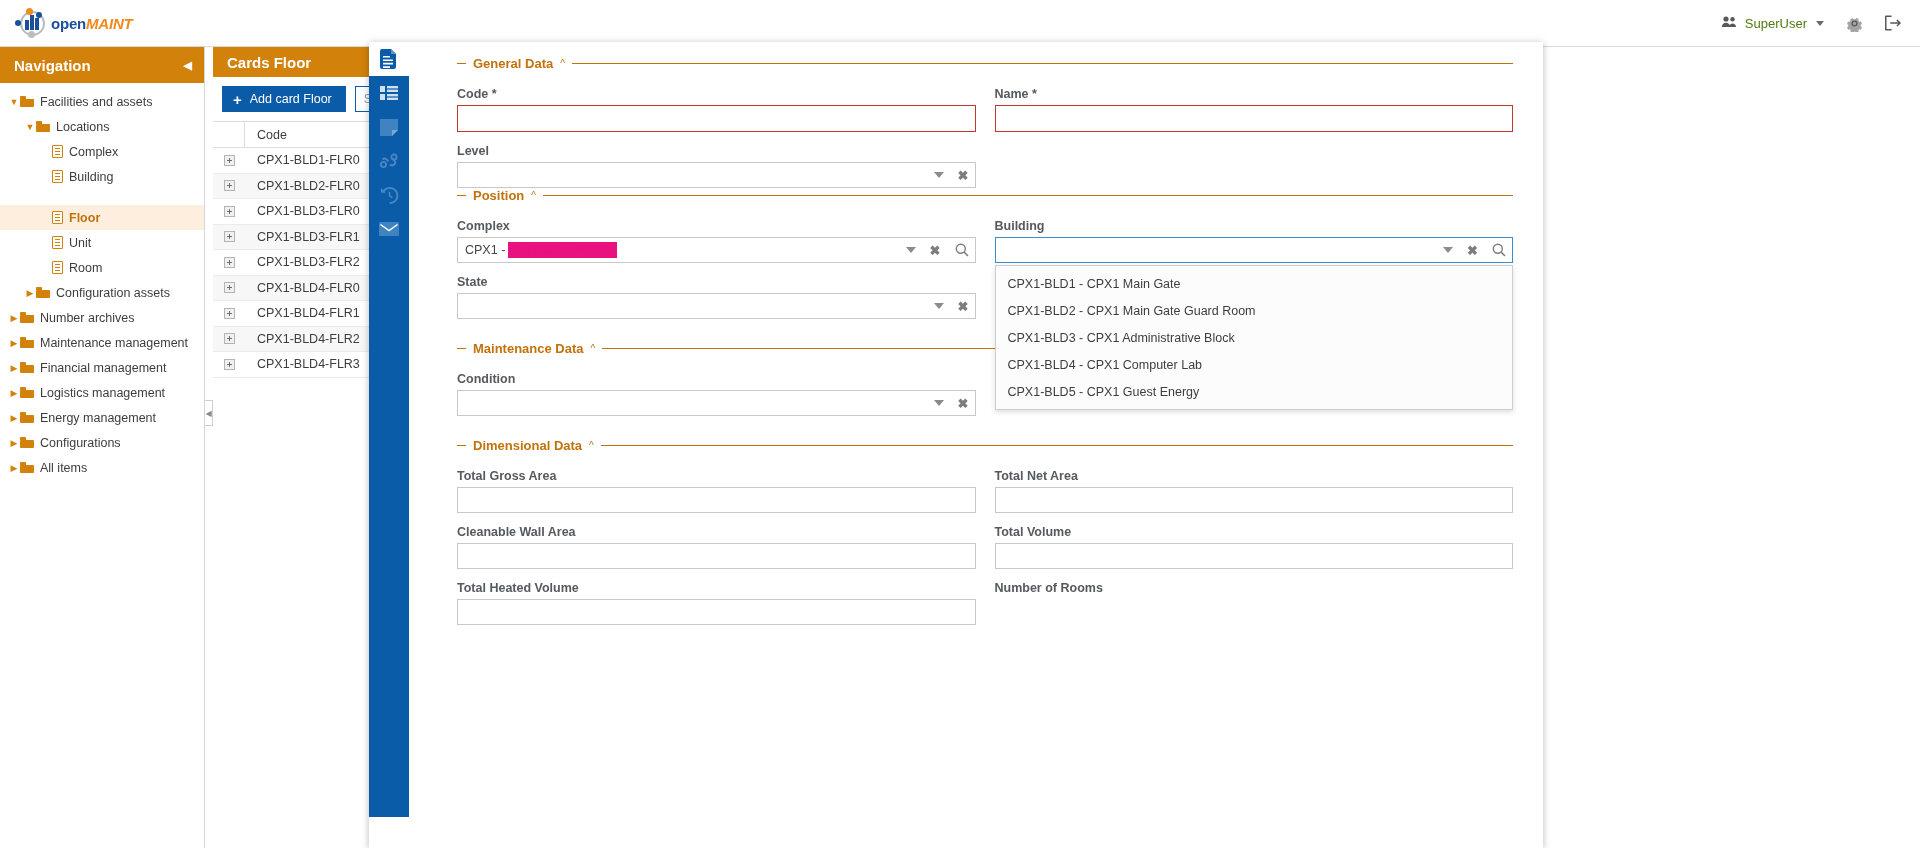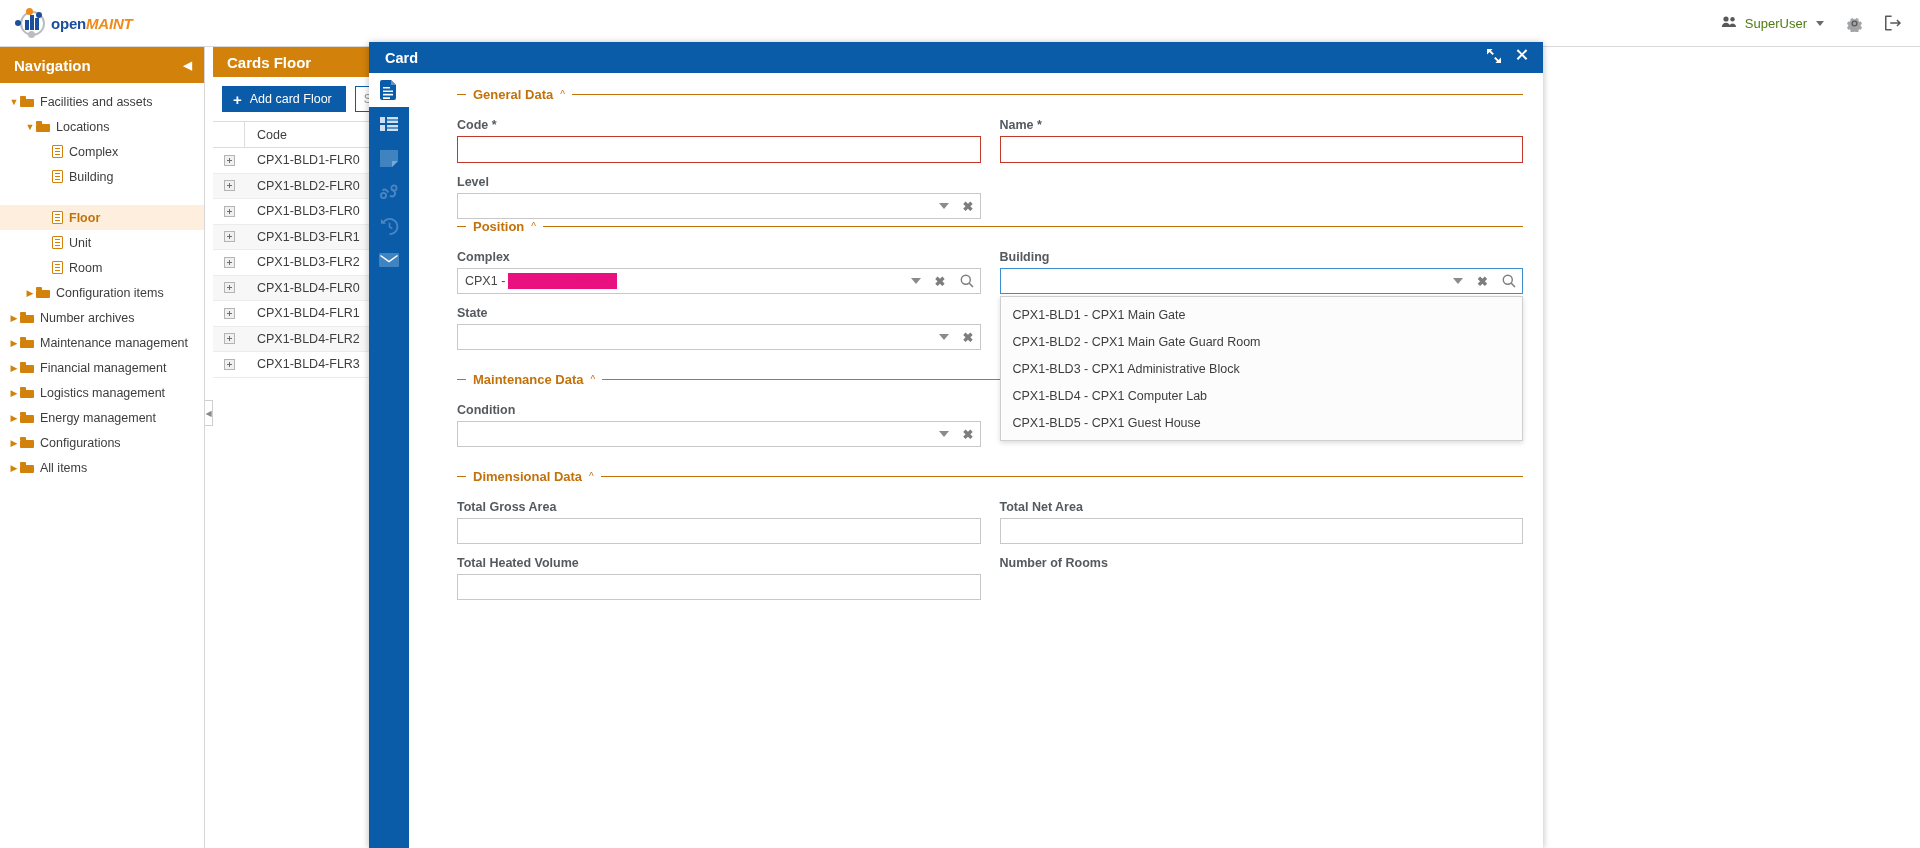--- a/index.html
+++ b/index.html
@@ -110,21 +110,21 @@
   }
   .modal-title-actions { display: flex; align-items: center; gap: 14px; }
   .modal-title-actions span { cursor: pointer; font-size: 14px; }
   .modal-body { display: flex; height: 775px; }
   .icon-rail { width: 40px; background: #0b5ca8; padding-top: 0; flex: 0 0 40px; }
   .rail-item {
     height: 34px; display: flex; align-items: center; justify-content: center; cursor: pointer;
   }
   .rail-item.active { background: #ffffff; }
   .rail-item svg { display: block; }
-  .form-area { flex: 1; padding: 14px 20px 0 48px; overflow: hidden; position: relative; }
+  .form-area { flex: 1; padding: 14px 30px 0 48px; overflow: hidden; position: relative; }
 
   .section-head { display: flex; align-items: center; gap: 7px; margin-bottom: 4px; }
   .section-head .dash { width: 9px; height: 1px; background: #c2720a; }
   .section-head .stitle { color: #c2720a; font-size: 13px; font-weight: 700; white-space: nowrap; }
   .section-head .chev { color: #c2720a; font-size: 10px; cursor: pointer; }
   .section-head .rule { flex: 1; height: 1px; background: #c2720a; }
 
   .row2 { display: flex; gap: 19px; }
   .col { flex: 1; min-width: 0; }
   .field { margin-top: 12px; }
@@ -241,21 +241,21 @@
         <span class="nav-label">Unit</span>
       </div>
       <div class="nav-row indent-3">
         <span class="arrow none"></span>
         <span class="doc"></span>
         <span class="nav-label">Room</span>
       </div>
       <div class="nav-row indent-2">
         <span class="arrow">▶</span>
         <span class="folder"></span>
-        <span class="nav-label">Configuration items</span>
+        <span class="nav-label">Configuration assets</span>
       </div>
       <div class="nav-row indent-1">
         <span class="arrow">▶</span>
         <span class="folder"></span>
         <span class="nav-label">Number archives</span>
       </div>
       <div class="nav-row indent-1">
         <span class="arrow">▶</span>
         <span class="folder"></span>
         <span class="nav-label">Maintenance management</span>
@@ -356,35 +356,20 @@
       <div class="grid-row">
         <div class="c-exp">
           <span class="expander"></span>
         </div>
         <div class="c-code">CPX1-BLD4-FLR3</div>
       </div>
     </div>
 </div>
 
 <div class="modal">
-  <div class="modal-title">
-    <span>Card</span>
-    <span class="modal-title-actions">
-      <span>
-        <svg width="14" height="14" viewBox="0 0 14 14">
-            <path fill="#fff" d="M0 0h5.6L3.9 1.7l3 3L5.5 6.1l-3-3L0 5.6zM14 14H8.4l1.7-1.7-3-3 1.4-1.4 3 3L14 8.4z"></path>
-          </svg>
-      </span>
-      <span>
-        <svg width="14" height="14" viewBox="0 0 14 14">
-            <path fill="#fff" d="M12.3 1.7L10.9.3 7 4.2 3.1.3 1.7 1.7 5.6 5.6 1.7 9.5l1.4 1.4L7 7l3.9 3.9 1.4-1.4L8.4 5.6z"></path>
-          </svg>
-      </span>
-    </span>
-  </div>
 
   <div class="modal-body">
     <div class="icon-rail">
       <div class="rail-item active">
         <svg width="18" height="20" viewBox="0 0 18 20">
             <path fill="#0b5ca8" d="M11 0H2a2 2 0 00-2 2v16a2 2 0 002 2h12a2 2 0 002-2V5zM3 7h7v1.6H3zm0 3.4h10V12H3zm0 3.4h10v1.6H3zm0 3.4h7V19H3z"></path>
             <path fill="#5e93c7" d="M11 0l5 5h-5z"></path>
           </svg>
       </div>
       <div class="rail-item">
@@ -513,21 +498,21 @@
                         <path stroke="#7d7d7d" stroke-width="1.6" d="M9.3 9.3L13 13"></path>
                       </svg>
                   </span>
                 </span>
               </div>
               <div class="dropdown" id="building-dropdown">
                   <div class="dd-item">CPX1-BLD1 - CPX1 Main Gate</div>
                   <div class="dd-item">CPX1-BLD2 - CPX1 Main Gate Guard Room</div>
                   <div class="dd-item">CPX1-BLD3 - CPX1 Administrative Block</div>
                   <div class="dd-item">CPX1-BLD4 - CPX1 Computer Lab</div>
-                  <div class="dd-item">CPX1-BLD5 - CPX1 Guest House</div>
+                  <div class="dd-item">CPX1-BLD5 - CPX1 Guest Energy</div>
                 </div>
             </div>
           </div>
         </div>
       </div>
       <div class="row2">
         <div class="col">
           <div class="field">
             <div class="flabel">State</div>
             <div class="combo">
@@ -584,20 +569,34 @@
         <div class="col">
           <div class="field">
             <div class="flabel">Total Net Area</div>
             <input class="finput" type="text" value="" style="">
           </div>
         </div>
       </div>
       <div class="row2">
         <div class="col">
           <div class="field">
+            <div class="flabel">Cleanable Wall Area</div>
+            <input class="finput" type="text" value="" style="">
+          </div>
+        </div>
+        <div class="col">
+          <div class="field">
+            <div class="flabel">Total Volume</div>
+            <input class="finput" type="text" value="" style="">
+          </div>
+        </div>
+      </div>
+      <div class="row2">
+        <div class="col">
+          <div class="field">
             <div class="flabel">Total Heated Volume</div>
             <input class="finput" type="text" value="" style="">
           </div>
         </div>
         <div class="col">
           <div class="field">
             <div class="flabel">Number of Rooms</div>
           </div>
         </div>
       </div>

